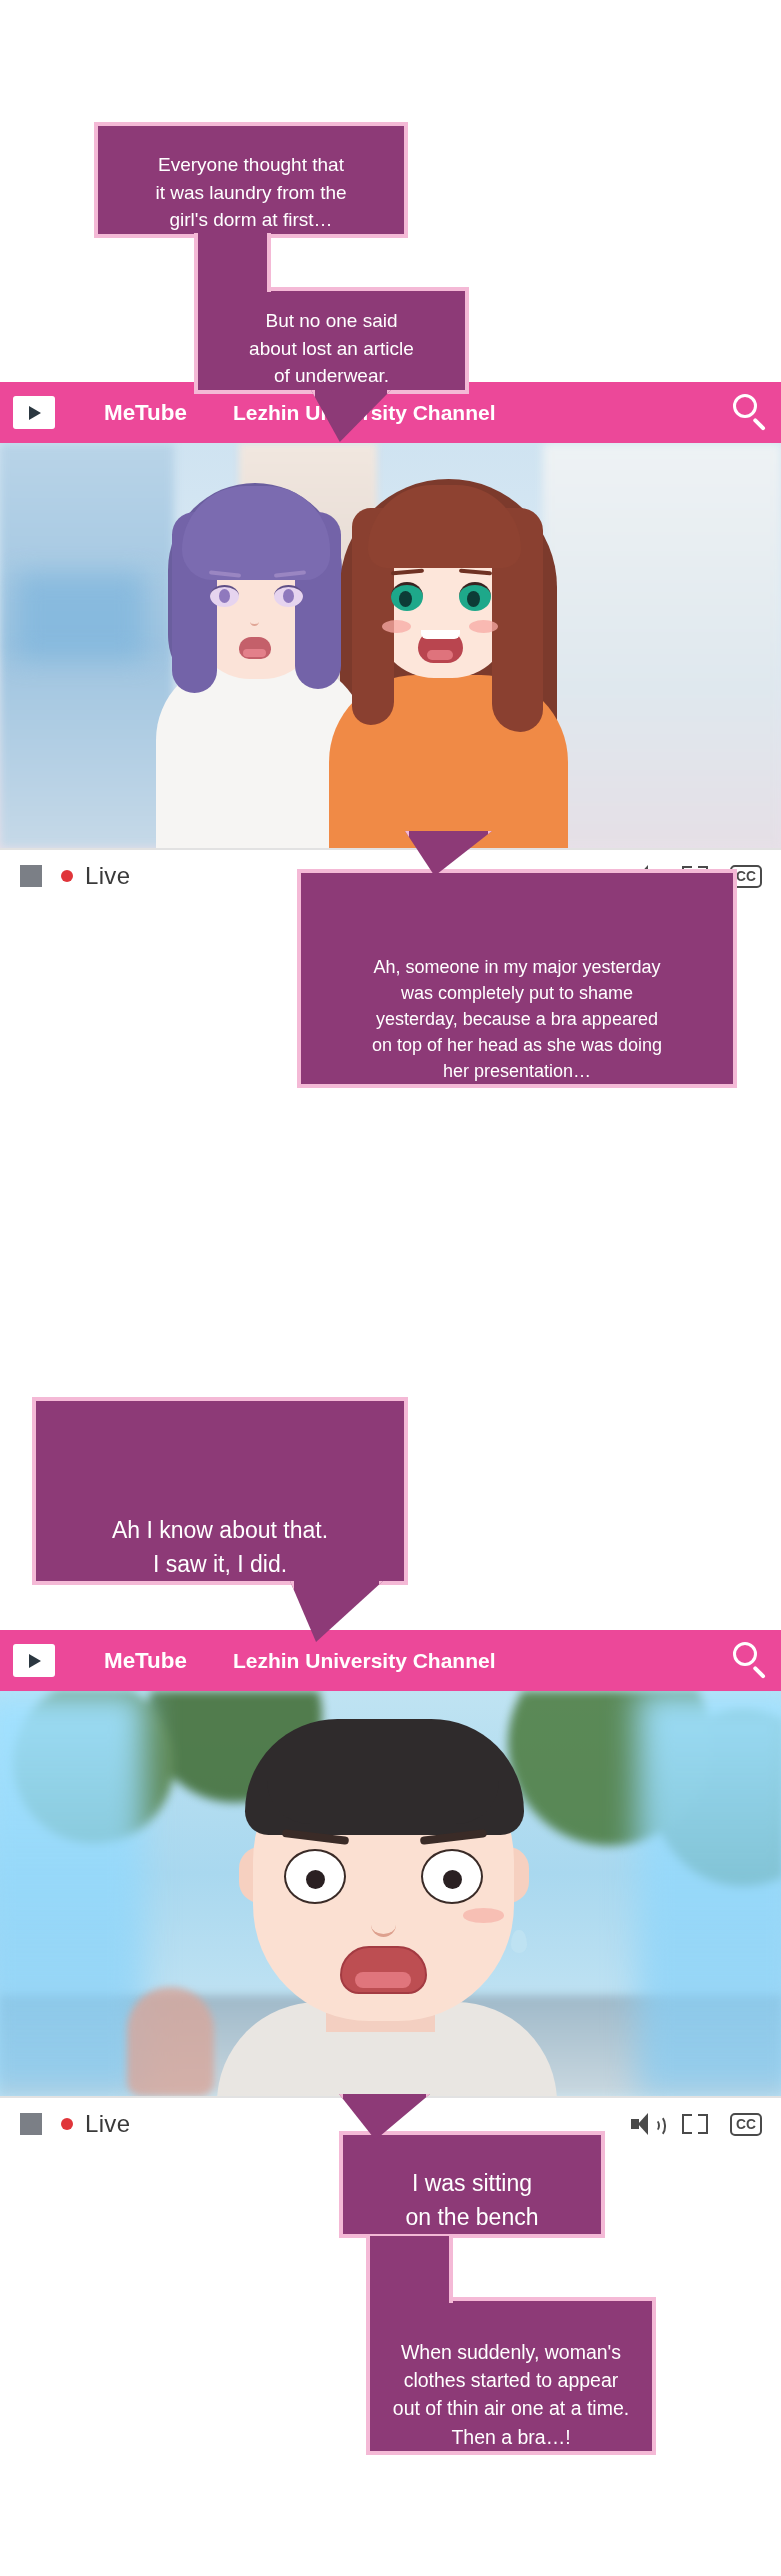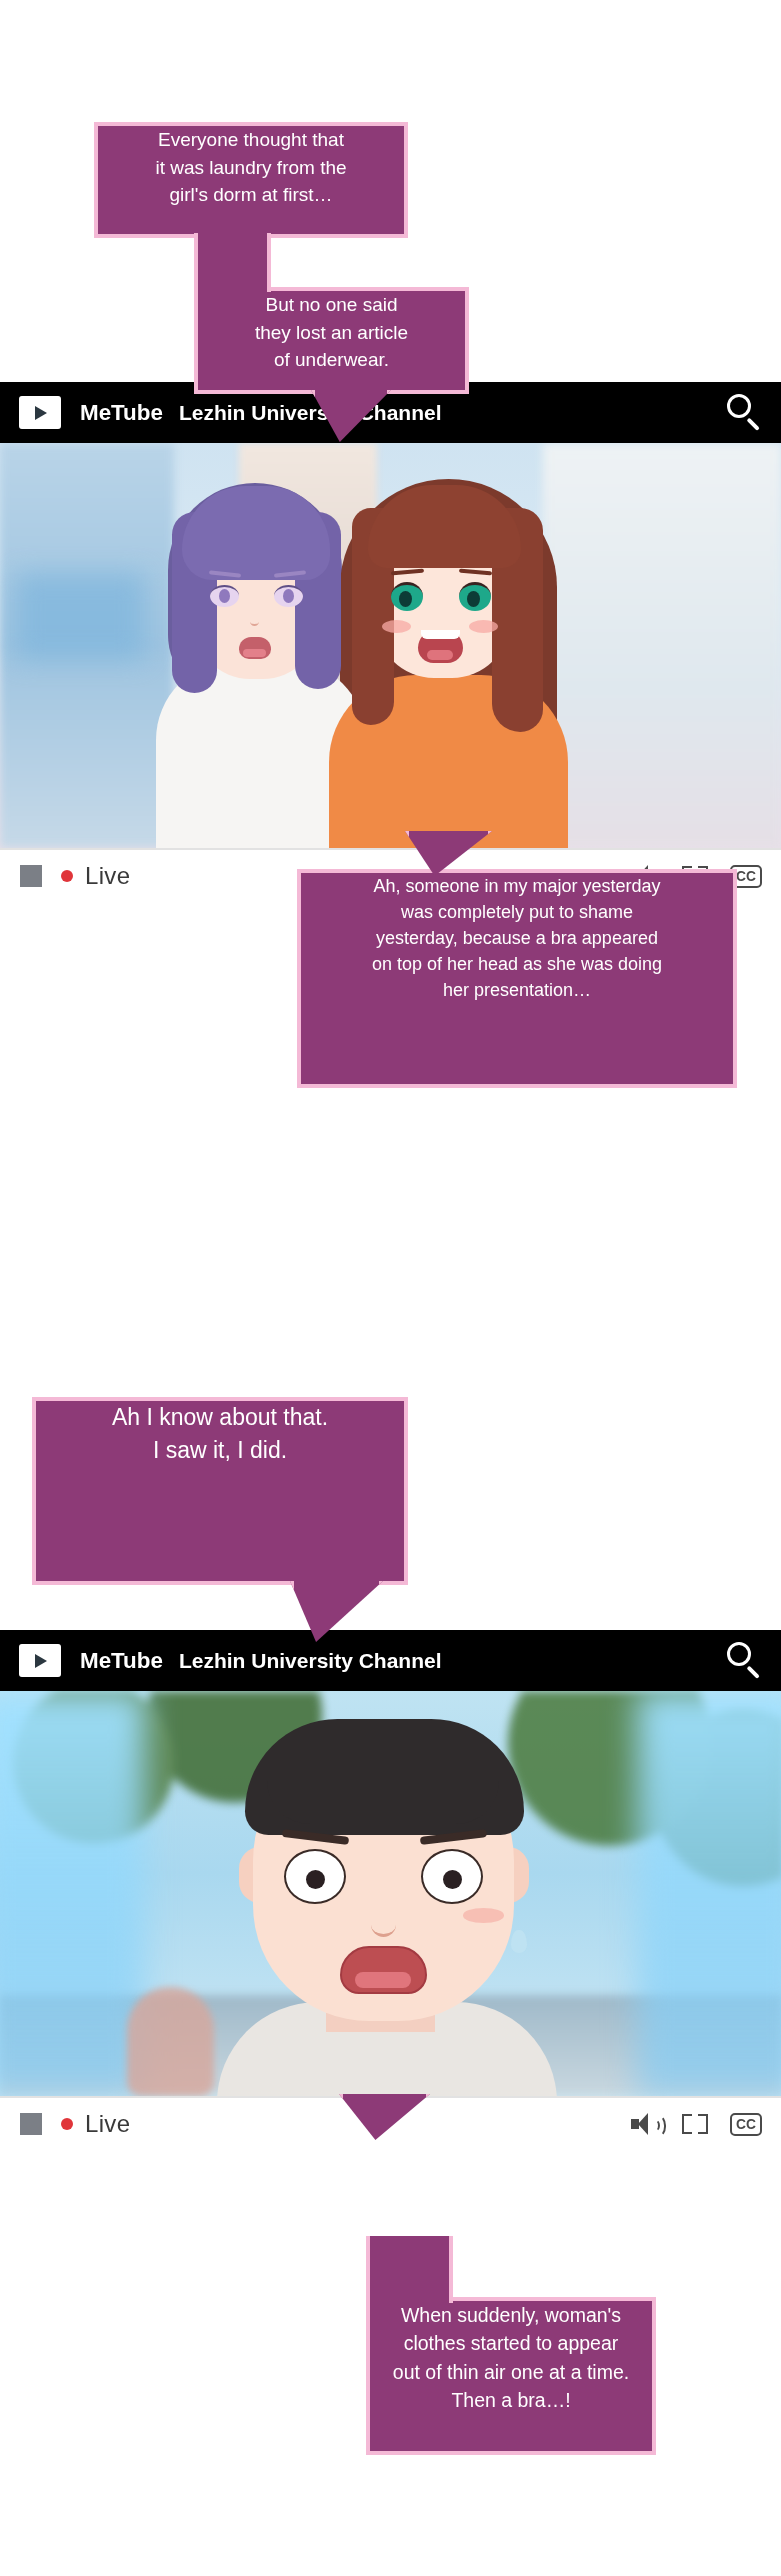--- a/index.html
+++ b/index.html
@@ -22,21 +22,21 @@
   }
 
   
   .bubble {
     position: absolute;
     background: #8d3a77;
     border: 4.3px solid #f4b9d6;
     box-sizing: border-box;
     color: #ffffff;
     display: flex;
-    align-items: flex-start;
+    align-items: flex-end;
     justify-content: center;
     text-align: center;
     line-height: 1.45;
     z-index: 30;
   }
   .bubble p {
     margin: 0;
     padding: 0 10px;
     white-space: pre-line;
   }
@@ -53,25 +53,26 @@
   
   .player {
     position: absolute;
     left: 0;
     width: 782px;
     z-index: 10;
   }
   .player-bar {
     position: relative;
     height: 61px;
-    background: #000000;
+    background: #ec4899;
     display: flex;
     align-items: center;
-    padding: 0 19px;
-    box-sizing: border-box;
+    padding: 0 13px;
+    box-sizing: border-box;
+    gap: 30px;
   }
   .play-box {
     width: 42px;
     height: 33px;
     background: #ffffff;
     border-radius: 2.9px;
     display: flex;
     align-items: center;
     justify-content: center;
     flex: none;
@@ -624,21 +625,21 @@
   <div class="bubble" style="left:94px; top:122px; width:314px; height:116px; font-size:19px;">
     <p>Everyone thought that
 it was laundry from the
 girl's dorm at first…</p>
   </div>
 
   <div class="tail" style="left:194px; top:233px; width:77px; height:59px;"></div>
 
   <div class="bubble" style="left:194px; top:287px; width:275px; height:107px; font-size:19px;">
     <p>But no one said
-they lost an article
+about lost an article
 of underwear.</p>
   </div>
 
   <div class="tail" style="left:311px; top:390px; width:80px; height:52px; clip-path: polygon(0 0, 100% 0, 36% 100%);"></div>
 
   <div class="player" style="top:382px;">
     <div class="player-bar">
       <div class="play-box">
           <div class="play-tri"></div>
         </div>
@@ -780,20 +781,24 @@
             <i class="tr"></i>
             <i class="bl"></i>
             <i class="br"></i>
         </div>
         <div class="cc">CC</div>
       </div>
     </div>
   </div>
 
   <div class="tail" style="left:339px; top:2094px; width:91px; height:46px; clip-path: polygon(40% 100%, 0 0, 100% 0);"></div>
+  <div class="bubble" style="left:339px; top:2131px; width:266px; height:107px; font-size:23px;">
+    <p>I was sitting
+on the bench</p>
+  </div>
 
   <div class="tail" style="left:366px; top:2236px; width:87px; height:67px;"></div>
   <div class="bubble" style="left:366px; top:2297px; width:290px; height:158px; font-size:19.5px;">
     <p>When suddenly, woman's
 clothes started to appear
 out of thin air one at a time.
 Then a bra…!</p>
   </div>
 
 </div>

